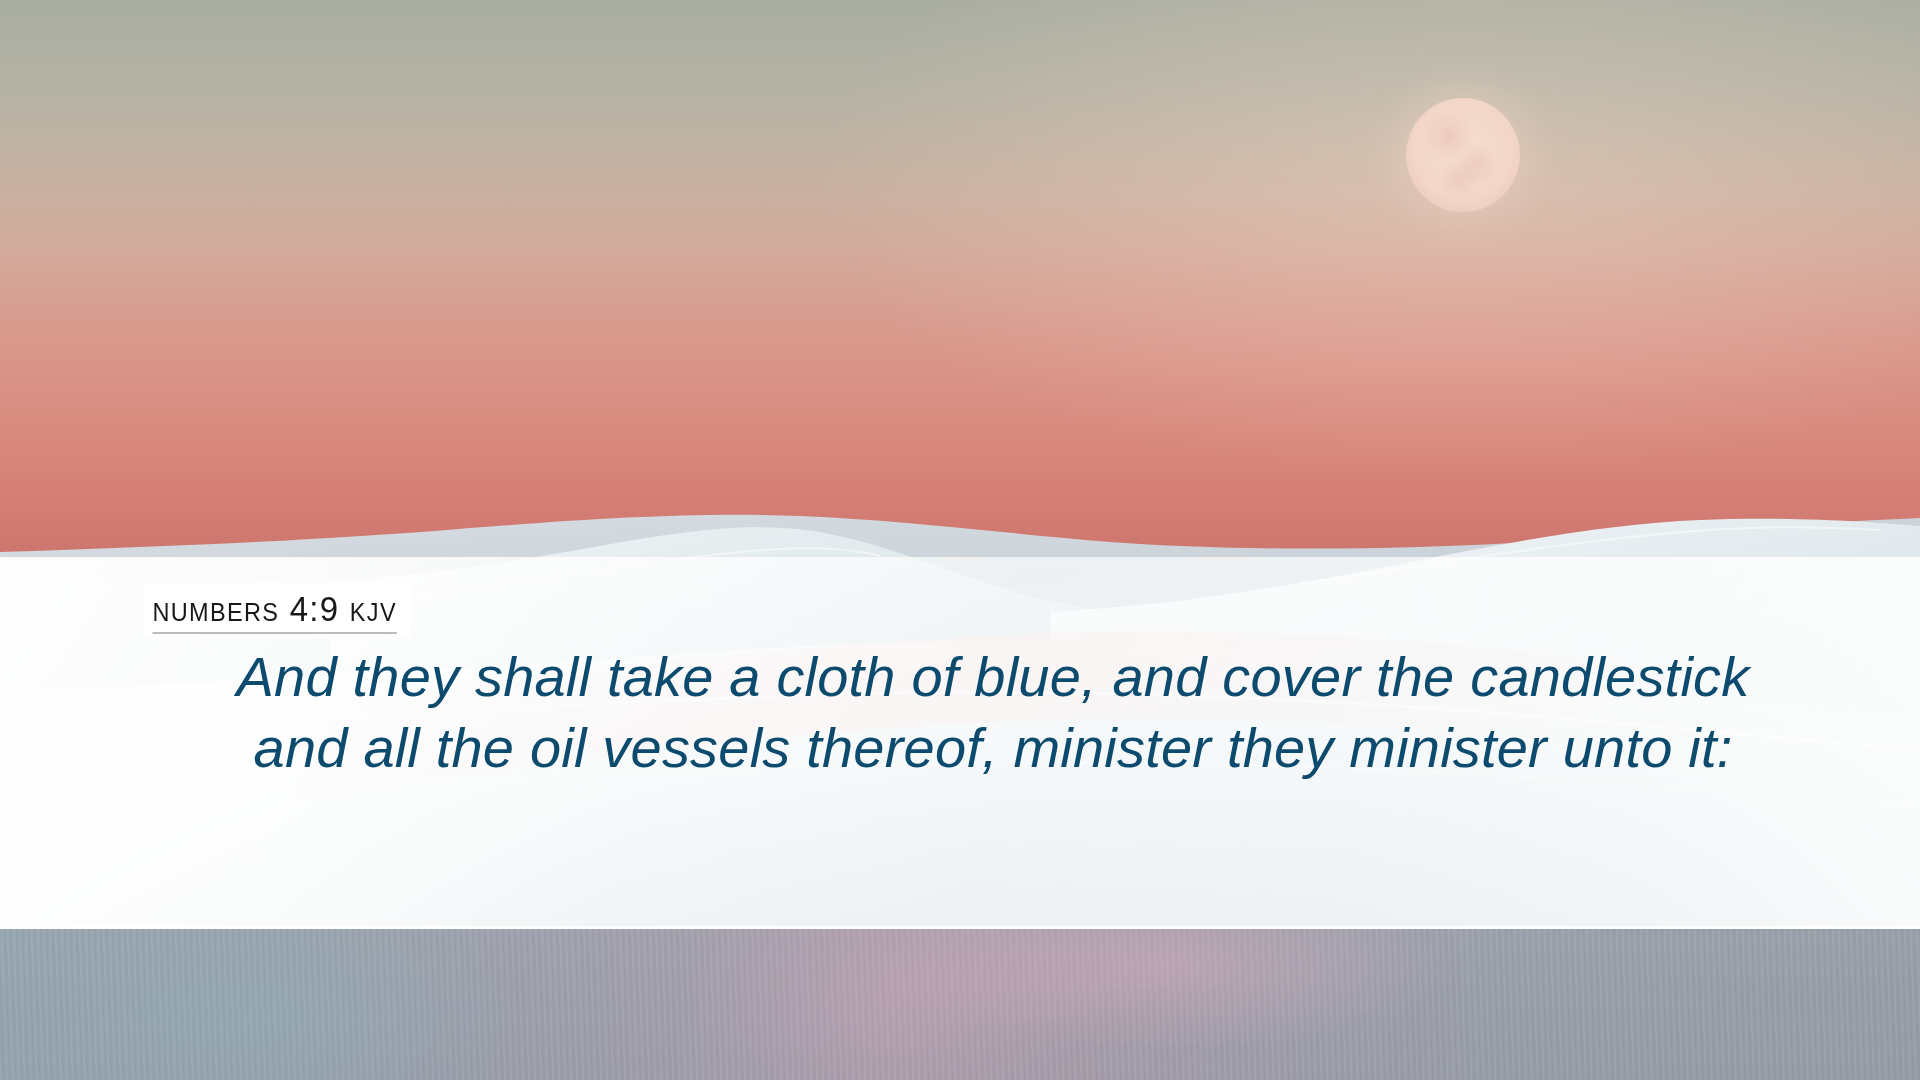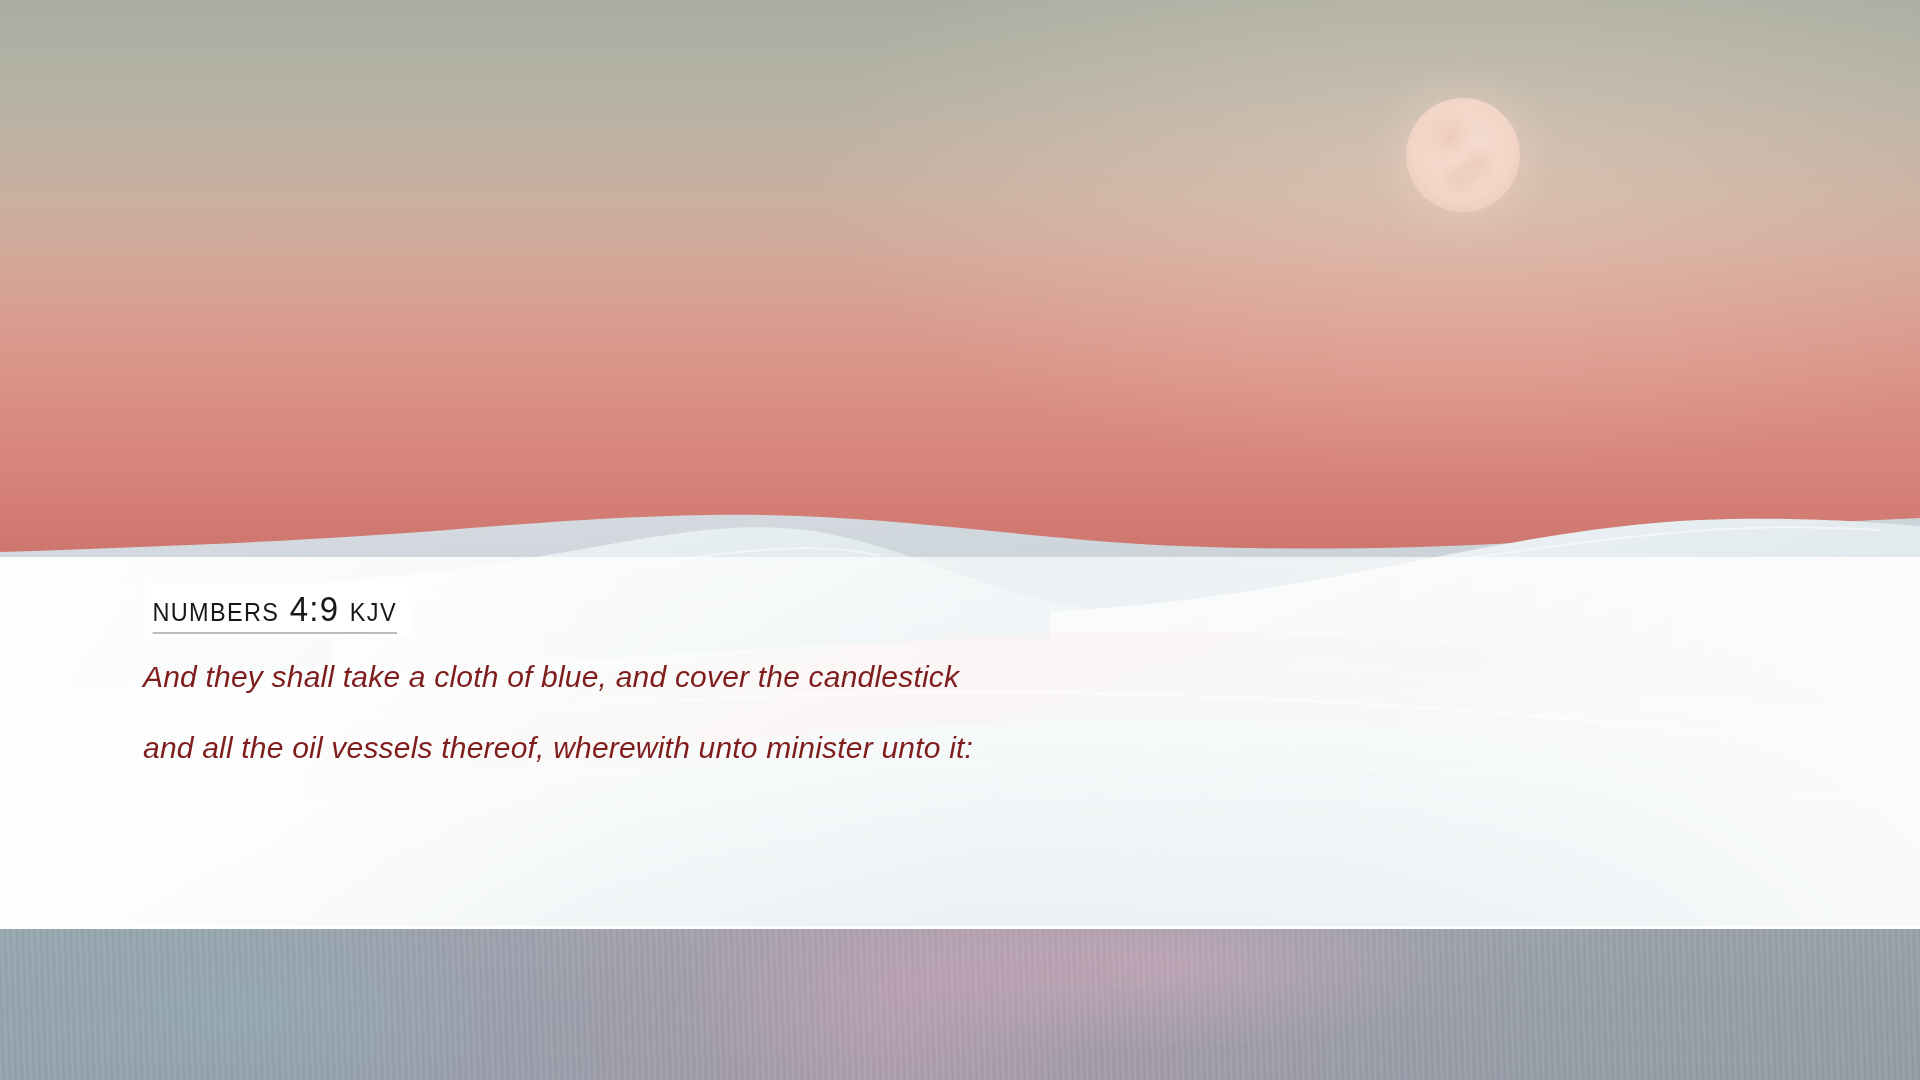--- a/index.html
+++ b/index.html
@@ -147,20 +147,21 @@
       rgba(255,255,255,0.90) 100%);
   }
 
   
   .content {
     position: absolute;
     left: 0;
     top: 557px;
     width: 1920px;
     height: 369px;
+    text-align: center;
   }
 
   .ref-wrap {
     position: absolute;
     left: 145px;
     top: 26px;
   }
   .reference {
     display: inline-block;
     padding: 6px 14px 4px 8px;
@@ -184,25 +185,25 @@
     background: #b9bcbe;
   }
 
   .verse {
     position: absolute;
     left: 143px;
     top: 84px;
     width: 1700px;
   }
   .verse-line {
-    color: #7f1d1d;
+    color: #0c4a6e;
     font-family: "Liberation Sans", sans-serif;
     font-style: italic;
     font-weight: 400;
-    font-size: 30px;
+    font-size: 56px;
     line-height: 71px;
     letter-spacing: 0.2px;
     white-space: nowrap;
     transform: scaleX(1.0);
     transform-origin: left center;
   }
 </style>
 </head>
 <body>
 
@@ -286,18 +287,18 @@
 
     <div class="ref-wrap">
       <div class="reference">
         <span>Numbers 4:9 KJV</span>
         <span class="rule"></span>
       </div>
     </div>
 
     <div class="verse">
       <div class="verse-line">And they shall take a cloth of blue, and cover the candlestick</div>
-      <div class="verse-line">and all the oil vessels thereof, wherewith unto minister unto it:</div>
+      <div class="verse-line">and all the oil vessels thereof, minister they minister unto it:</div>
     </div>
 
   </div>
 
 </div>
 
 </body></html>

